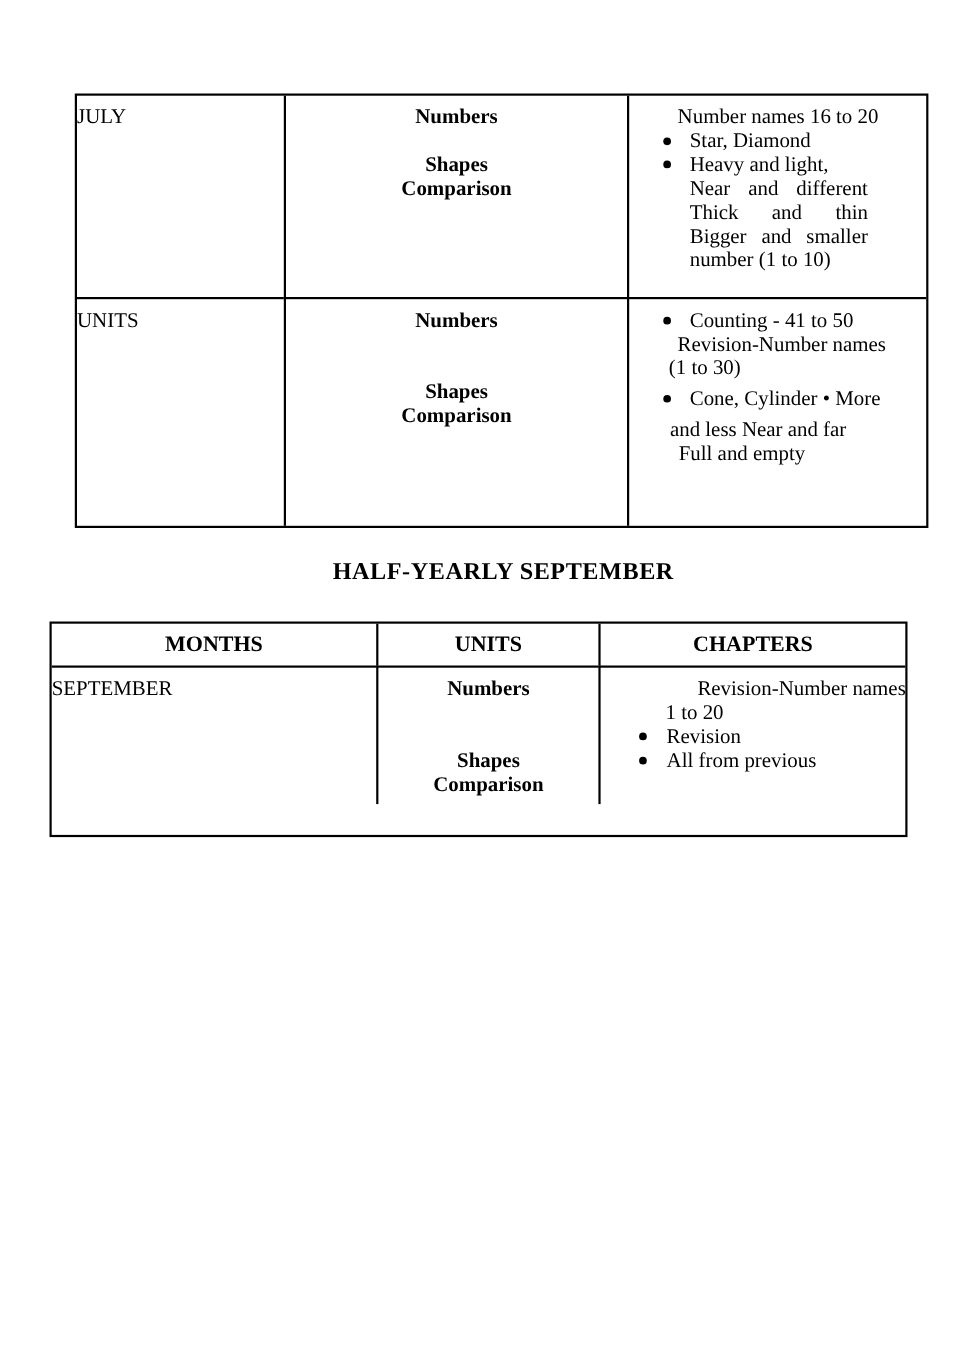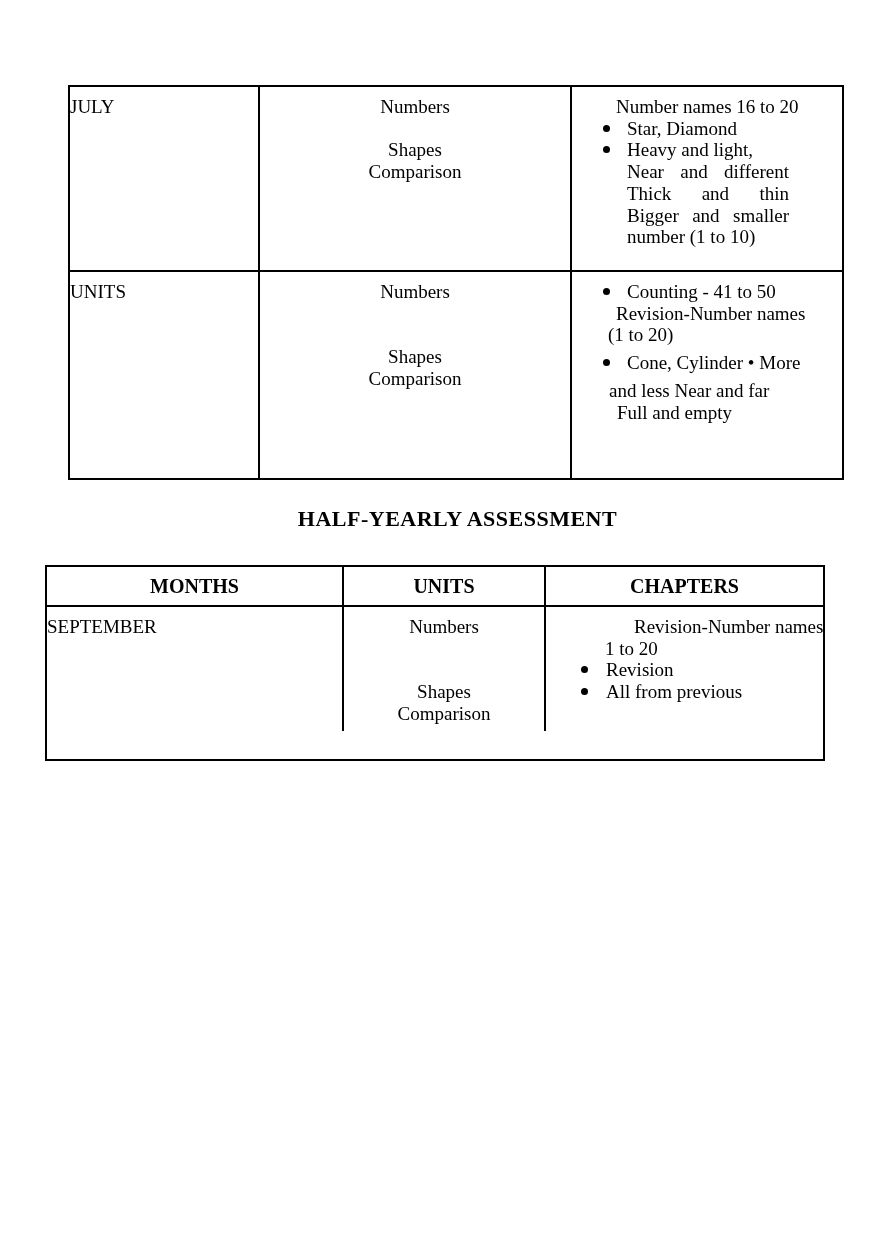--- a/index.html
+++ b/index.html
@@ -15,21 +15,21 @@
     grid-template-columns:188px 312px 272px;grid-template-rows:183px 208px;}
   #table2{left:45px;top:565px;width:780px;height:196px;
     grid-template-columns:295px 202px 279px;grid-template-rows:38px 126px;}
 
   .cell{box-sizing:border-box;overflow:visible;}
   .bl{border-left:2px solid #000;}
   .bt{border-top:2px solid #000;}
 
   .month-cell{text-align:left;padding-top:9px;font-size:19px;line-height:21.7px;}
   .units-cell{text-align:center;padding-top:9px;font-size:19px;}
-  .uline{height:21.7px;line-height:21.7px;}
+  .uline{height:21.7px;line-height:21.7px;font-weight:bold;}
 
   .chapters-cell{padding-top:9px;font-size:19px;}
   .ln{position:relative;line-height:21.7px;padding-left:55px;}
   .dot{position:absolute;left:31px;top:7px;width:7px;height:7px;border-radius:50%;background:#000;}
   .ln.deep{padding-left:44px;white-space:nowrap;}
   .ln.paren{padding-left:36px;}
   .ln.flush{padding-left:25px;margin-left:12px;}
   .ln.mid{padding-left:45px;}
   .ln.just{width:217px;box-sizing:border-box;text-align:justify;text-align-last:justify;}
   .ln.gap{margin-top:6px;}
@@ -76,28 +76,28 @@
     <div class="cell units-cell bl bt">
       <div class="uline">Numbers</div>
       <div class="uline"></div>
       <div class="uline"></div>
       <div class="uline">Shapes</div>
       <div class="uline">Comparison</div>
     </div>
     <div class="cell chapters-cell bl bt">
       <div class="ln"><span class="dot"></span><span>Counting - 41 to 50</span></div>
       <div class="ln deep"><span>Revision-Number names</span></div>
-      <div class="ln paren"><span>(1 to 20)</span></div>
+      <div class="ln paren"><span>(1 to 30)</span></div>
       <div class="ln gap"><span class="dot"></span><span>Cone, Cylinder • More</span></div>
       <div class="ln flush gap"><span>and less Near and far</span></div>
       <div class="ln mid"><span>Full and empty</span></div>
     </div>
   </div>
 
-  <div class="heading">HALF-YEARLY ASSESSMENT</div>
+  <div class="heading">HALF-YEARLY SEPTEMBER</div>
 
   <div class="grid-table" id="table2">
 
     <div class="cell head-cell">MONTHS</div>
     <div class="cell head-cell bl">UNITS</div>
     <div class="cell head-cell bl">CHAPTERS</div>
 
     <div class="cell month-cell bt">
       <div>SEPTEMBER</div>
     </div>

